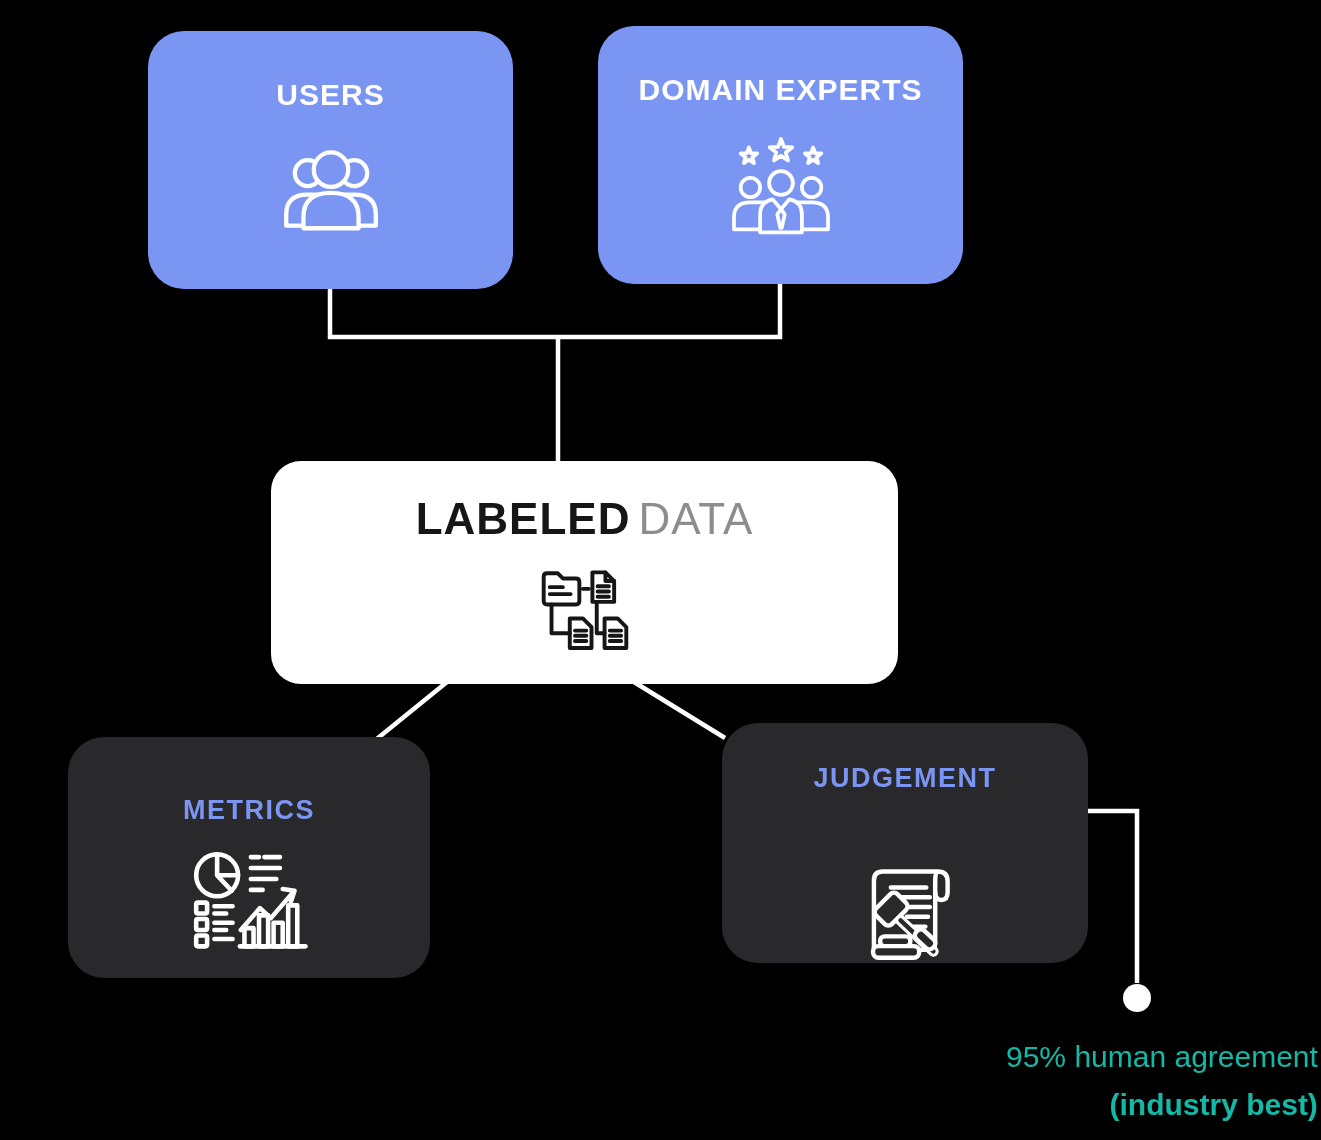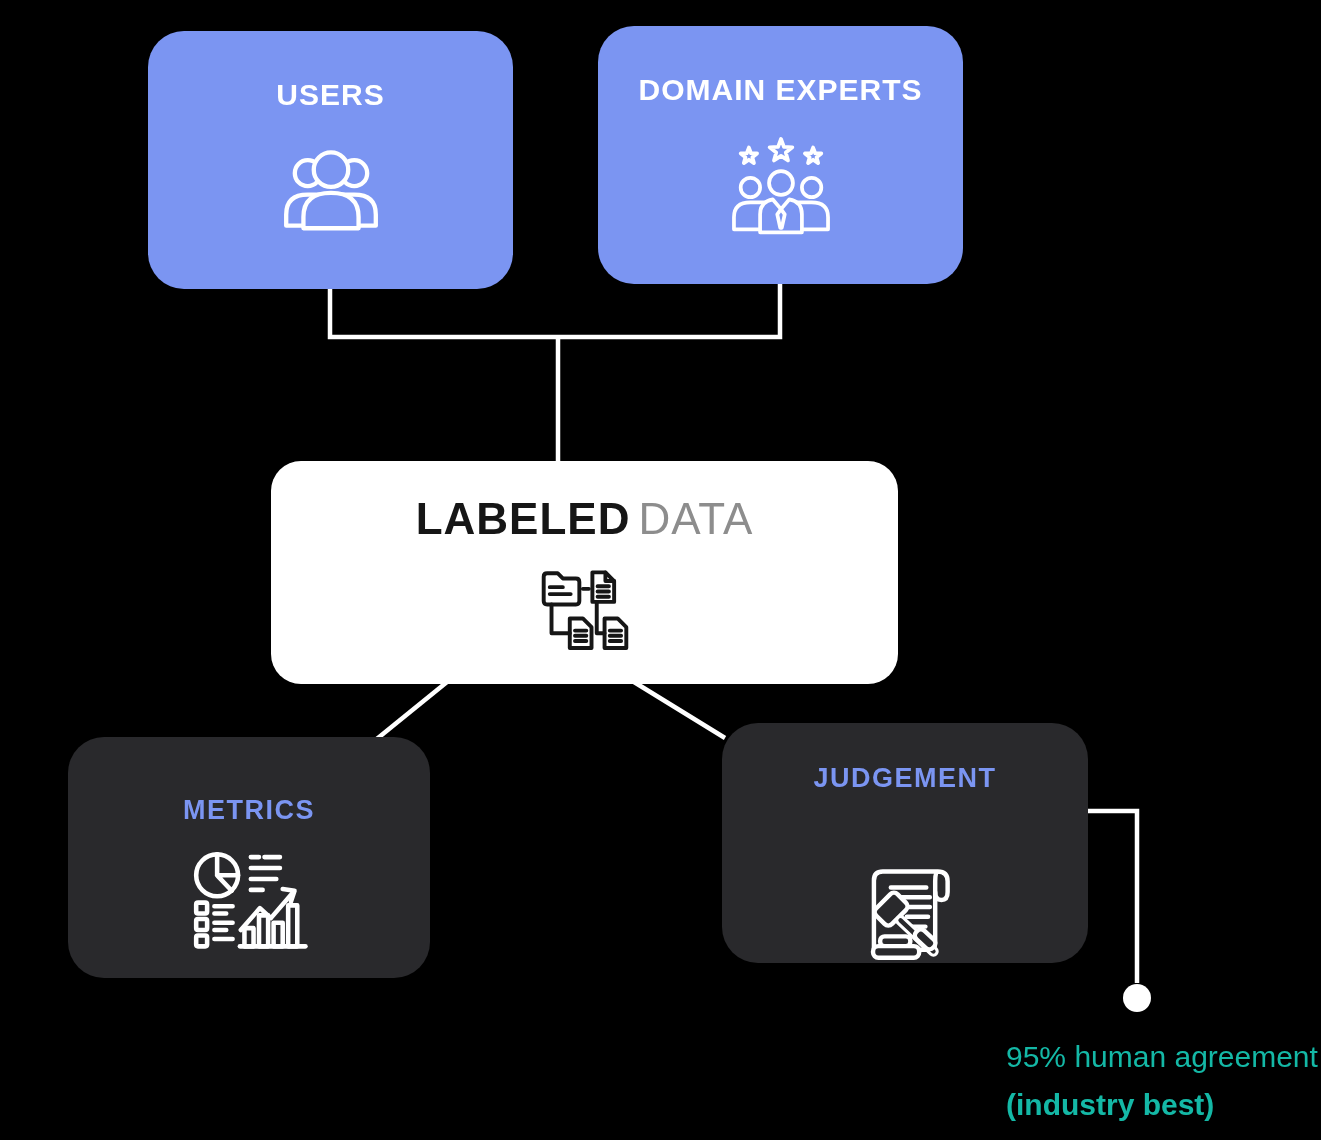--- a/index.html
+++ b/index.html
@@ -21,21 +21,21 @@
   .title-accent{
     color:#7b95f2;font-size:27px;font-weight:700;letter-spacing:1.5px;line-height:1;
   }
   .title-light{font-size:44px;line-height:1;letter-spacing:1px;}
   .title-light .t-bold{color:#161616;font-weight:700;}
   .title-light .t-gray{color:#8d8d8d;font-weight:400;margin-left:8px;}
   .icon{display:block;}
   .annotation{
     position:absolute;left:1006px;top:1039px;color:#14b8a6;font-size:30px;line-height:35px;
   }
-  .annotation .ann-line2{font-weight:700;margin-top:13px;}
+  .annotation .ann-line2{font-weight:700;margin-top:13px;text-align:right;}
 </style>
 </head>
 <body>
 
 <div class="canvas">
 
   <svg class="connectors" width="1321" height="1140" fill="none" stroke="#ffffff" stroke-width="4.5">
     <path d="M330 272 V337 H780 V272 M558 337 V463"></path>
     <path d="M447 682 L373 742"></path>
     <path d="M634 682 L725 738"></path>

